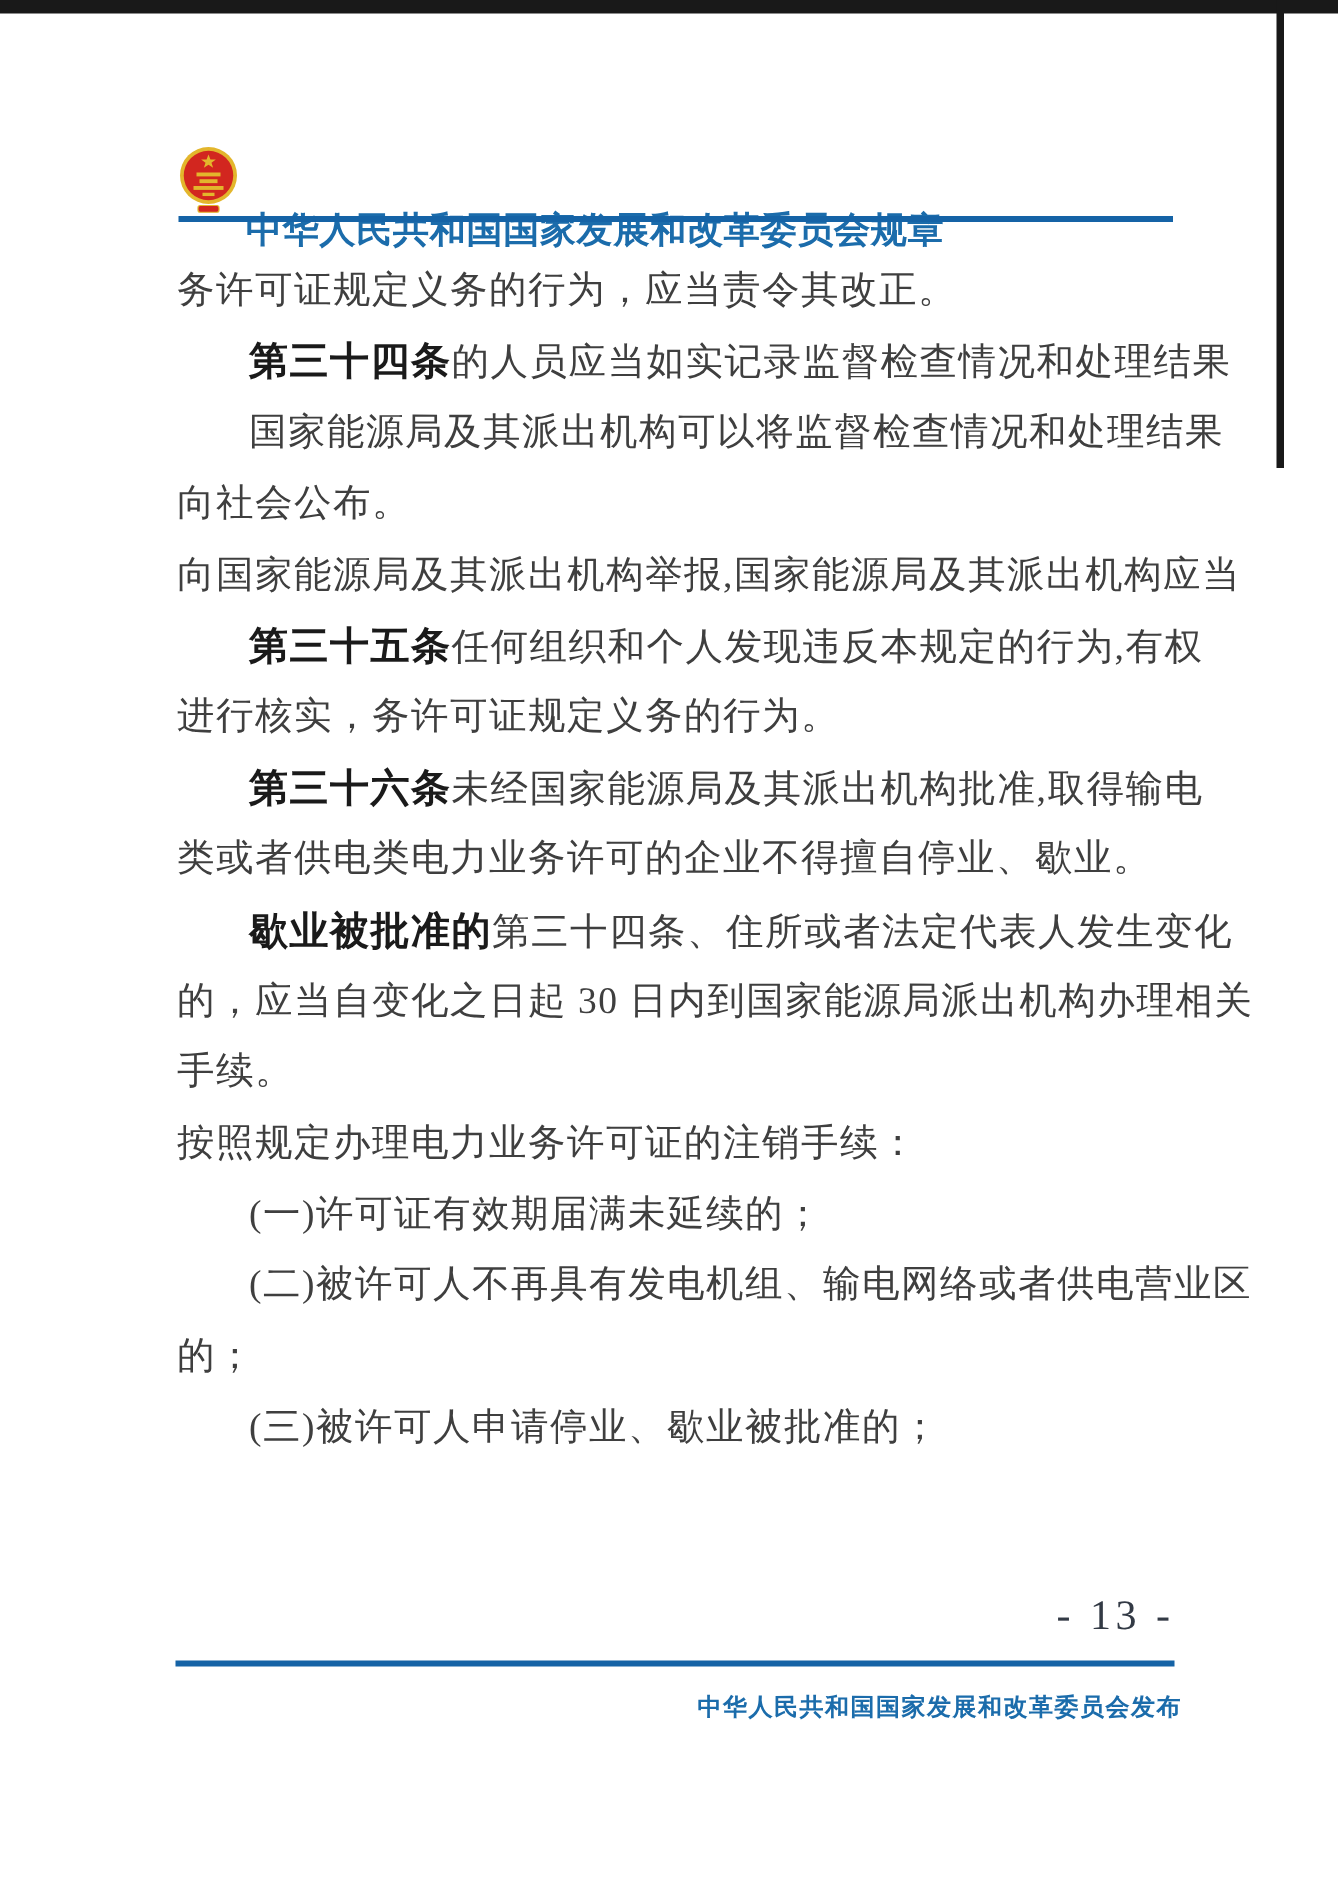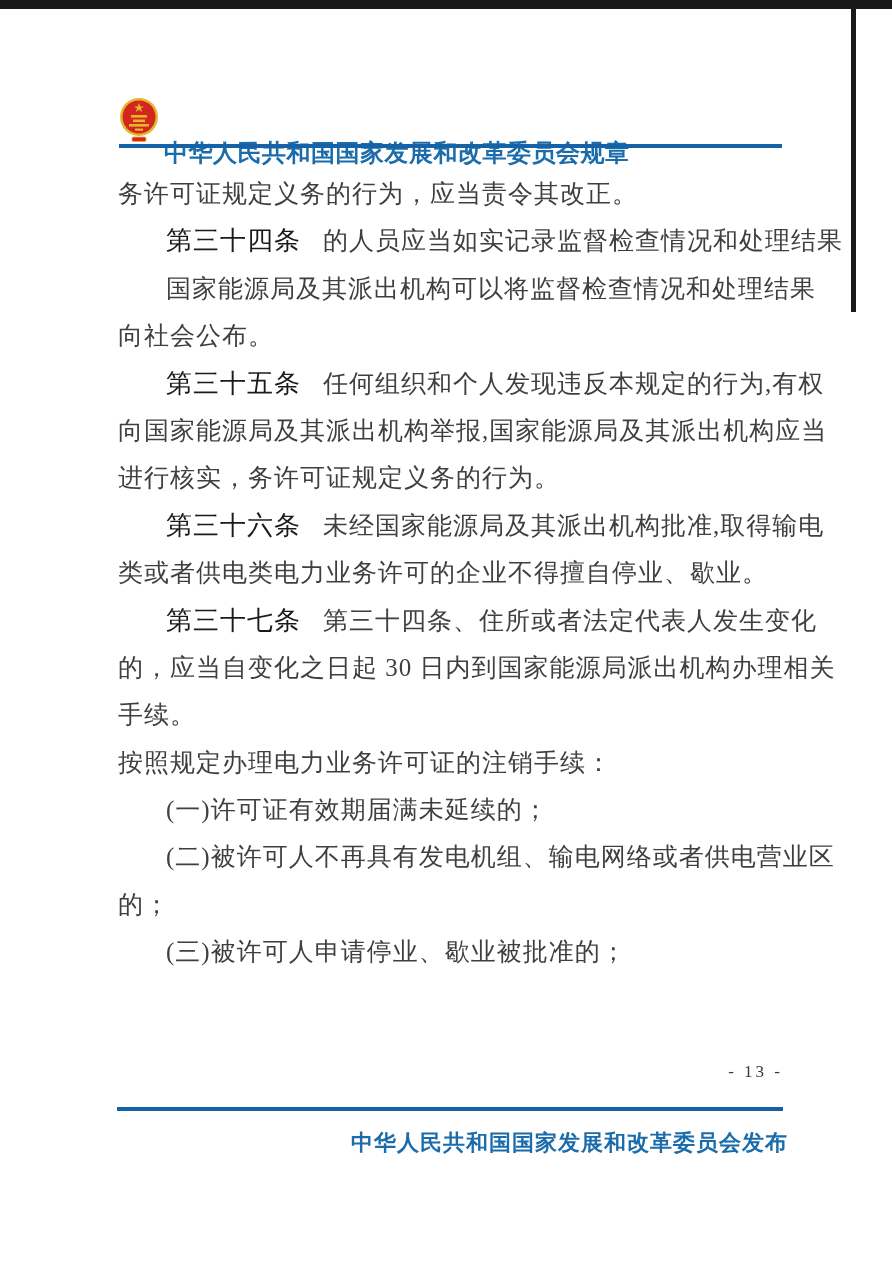--- a/index.html
+++ b/index.html
@@ -45,36 +45,36 @@
     position:absolute;left:118px;top:170px;width:672px;
   }
   .body-line{
     font-size:25px;color:var(--body-ink);
     height:47.4px;line-height:47.4px;
     white-space:nowrap;letter-spacing:1px;
   }
   .body-line.indent{padding-left:48px;}
   .article-num{
     font-family:"Liberation Sans","DejaVu Sans",sans-serif;
-    font-weight:normal;font-size:26px;color:var(--heading-ink);
-    margin-right:22px;letter-spacing:1px;
+    font-weight:bold;font-size:26px;color:var(--heading-ink);
+    letter-spacing:1px;
   }
   .page-number{
     position:absolute;right:109px;top:1062px;
-    font-size:17px;color:var(--pagenum-ink);
+    font-size:28px;color:var(--pagenum-ink);
     letter-spacing:3px;white-space:pre;
   }
   .footer-rule{
     position:absolute;left:117px;top:1107px;width:666px;height:4px;
     background:var(--rule-blue);
   }
   .publisher{
     position:absolute;right:104px;top:1128px;
     font-family:"Liberation Sans","DejaVu Sans",sans-serif;
-    font-weight:bold;font-size:22px;letter-spacing:1px;
+    font-weight:bold;font-size:16px;letter-spacing:1px;
     color:var(--accent-blue);white-space:nowrap;
   }
 </style>
 </head>
 <body>
 
 <div class="page">
 
   <div class="top-bar"></div>
   <div class="right-line"></div>
@@ -92,26 +92,26 @@
 
   <div class="header-title">中华人民共和国国家发展和改革委员会规章</div>
 
   <div class="header-rule"></div>
 
   <main class="doc-body">
       <div class="body-line"><span>务许可证规定义务的行为，应当责令其改正。</span></div>
       <div class="body-line indent"><span class="article-num">第三十四条</span><span>的人员应当如实记录监督检查情况和处理结果</span></div>
       <div class="body-line indent"><span>国家能源局及其派出机构可以将监督检查情况和处理结果</span></div>
       <div class="body-line"><span>向社会公布。</span></div>
+      <div class="body-line"><span>向国家能源局及其派出机构举报,国家能源局及其派出机构应当</span></div>
       <div class="body-line indent"><span class="article-num">第三十五条</span><span>任何组织和个人发现违反本规定的行为,有权</span></div>
-      <div class="body-line"><span>向国家能源局及其派出机构举报,国家能源局及其派出机构应当</span></div>
       <div class="body-line"><span>进行核实，务许可证规定义务的行为。</span></div>
       <div class="body-line indent"><span class="article-num">第三十六条</span><span>未经国家能源局及其派出机构批准,取得输电</span></div>
       <div class="body-line"><span>类或者供电类电力业务许可的企业不得擅自停业、歇业。</span></div>
-      <div class="body-line indent"><span class="article-num">第三十七条</span><span>第三十四条、住所或者法定代表人发生变化</span></div>
+      <div class="body-line indent"><span class="article-num">歇业被批准的</span><span>第三十四条、住所或者法定代表人发生变化</span></div>
       <div class="body-line"><span>的，应当自变化之日起 30 日内到国家能源局派出机构办理相关</span></div>
       <div class="body-line"><span>手续。</span></div>
       <div class="body-line"><span>按照规定办理电力业务许可证的注销手续：</span></div>
       <div class="body-line indent"><span>(一)许可证有效期届满未延续的；</span></div>
       <div class="body-line indent"><span>(二)被许可人不再具有发电机组、输电网络或者供电营业区</span></div>
       <div class="body-line"><span>的；</span></div>
       <div class="body-line indent"><span>(三)被许可人申请停业、歇业被批准的；</span></div>
     </main>
 
   <div class="page-number">- 13 -</div>

